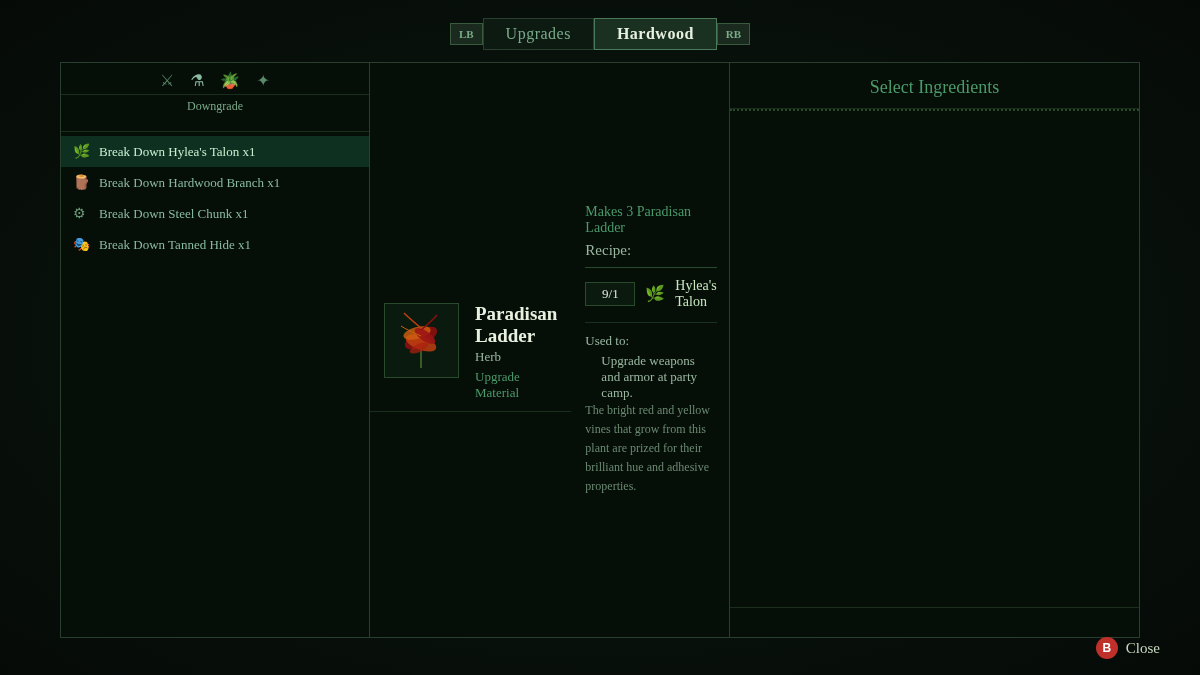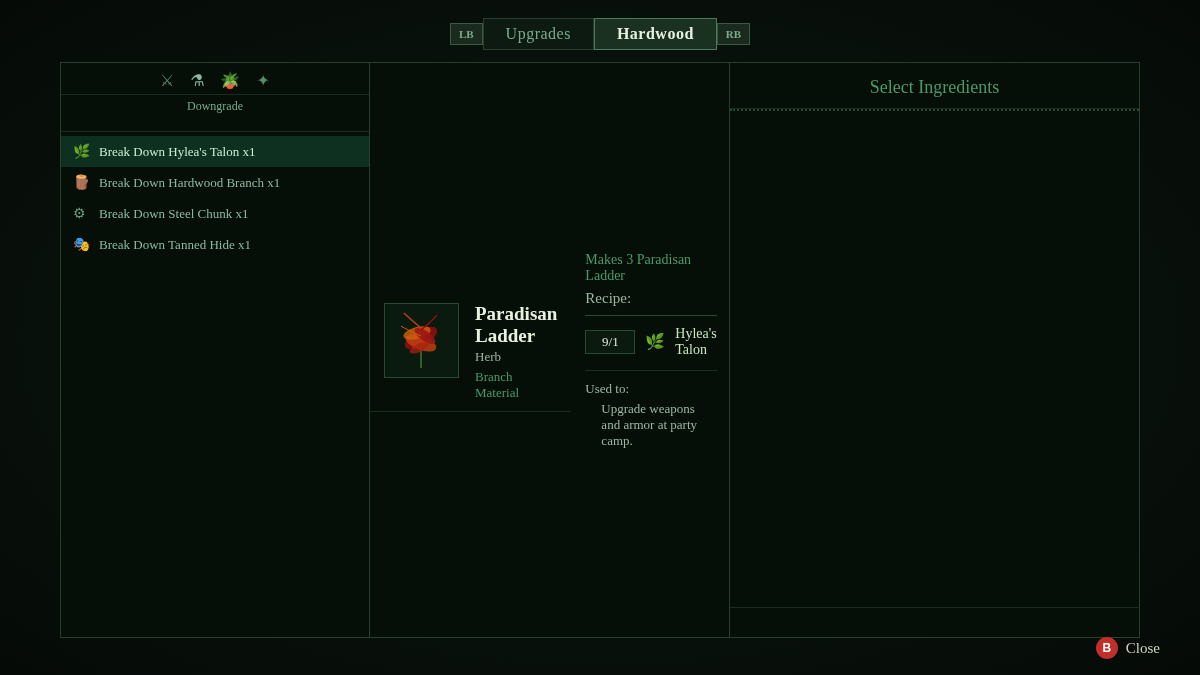--- a/index.html
+++ b/index.html
@@ -431,36 +431,37 @@
             <ellipse cx="30" cy="40" rx="10" ry="4" fill="#aa2010" opacity="0.75" transform="rotate(-25 30 40)"></ellipse>
 
             <path d="M32 20 Q20 10 15 5" stroke="#c04010" stroke-width="1.5" fill="none"></path>
             <path d="M32 22 Q44 12 48 7" stroke="#8B1010" stroke-width="1.5" fill="none"></path>
             <path d="M32 28 Q18 22 12 18" stroke="#d06010" stroke-width="1" fill="none"></path>
           </svg>
         </div>
         <div class="item-info">
           <div class="item-name">Paradisan Ladder</div>
           <div class="item-type">Herb</div>
-          <div class="item-subtype">Branch Material</div>
+          <div class="item-subtype">Upgrade Material</div>
         </div>
       </div>
       <div class="dotted-divider"></div>
       <div class="center-content">
         <div class="makes-label">Makes 3 Paradisan Ladder</div>
         <div class="recipe-label">Recipe:</div>
         <div class="recipe-divider"></div>
         <div class="ingredient-row">
           <div class="ingredient-count">9/1</div>
           <span class="ingredient-icon">🌿</span>
           <span class="ingredient-name">Hylea's Talon</span>
         </div>
         <div class="divider-line"></div>
         <div class="used-to-label">Used to:</div>
         <div class="used-to-desc">Upgrade weapons and armor at party camp.</div>
+        <div class="flavor-text">The bright red and yellow vines that grow from this plant are prized for their brilliant hue and adhesive properties.</div>
       </div>
       <div class="center-footer">
         <span class="footer-icon">⚙</span>
         <span class="footer-count">:0</span>
       </div>
     </div>
 
     <div class="right-panel">
       <div class="right-panel-header">
         <div class="select-ingredients-title">Select Ingredients</div>

